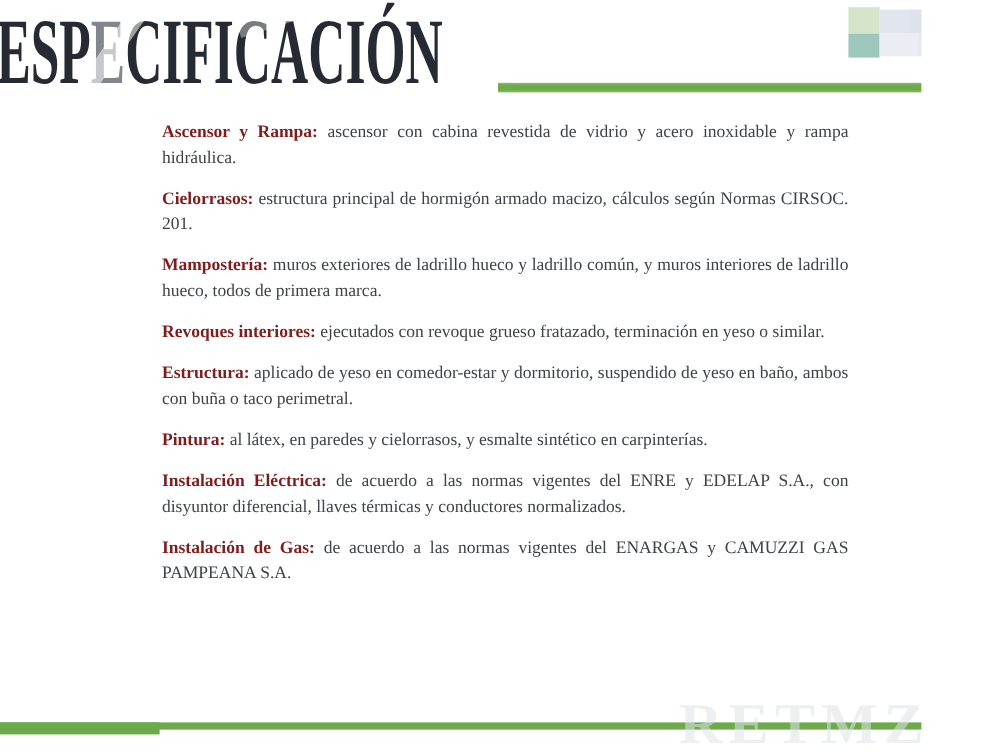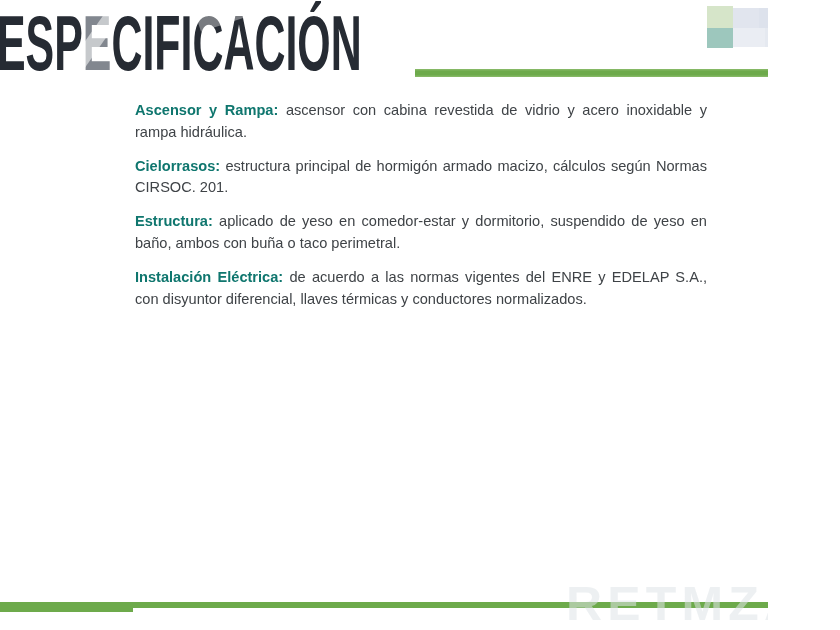--- a/index.html
+++ b/index.html
@@ -1,18 +1,18 @@
 <!DOCTYPE html>
 <html style="--accent: #6daa4b; --title-color: #262b33; --title-muted: #82878f; --logo-green: #d6e5c9; --logo-teal: #9dc7bd;"><head>
 <meta charset="utf-8">
 <style>
   html,body{margin:0;padding:0;background:#fff;}
   .page{
     position:relative;width:768px;height:630px;background:#fff;overflow:hidden;
-    font-family:Liberation Sans, sans-serif;
+    font-family:Liberation Serif, serif;
   }
   
   .title-wrap{position:absolute;left:0;top:0;width:480px;height:80px;}
   h1.title{
     position:absolute;left:-3px;top:4px;margin:0;
     font-size:78px;line-height:1.0;font-weight:bold;white-space:nowrap;
     color:var(--title-color,#262b33);
     transform:scaleX(0.55);transform-origin:left top;letter-spacing:0;
   }
   h1.title .muted{color:var(--title-muted,#82878f);}
@@ -32,21 +32,21 @@
     background:linear-gradient(180deg,#8cbc6c 0,var(--accent,#6daa4b) 28% 72%,#8cbc6c 100%);}
   .bottom-bar{position:absolute;left:0;right:0;top:602px;height:6px;background:var(--accent,#6daa4b);}
   .bottom-bar-left{position:absolute;left:0;top:602px;width:133px;height:10px;background:var(--accent,#6daa4b);}
   
   .content{
     position:absolute;left:135px;top:100px;width:572px;
     font-size:14.6px;line-height:21.6px;text-align:justify;
     color:#3f4347;
   }
   .content p{margin:0 0 12.5px 0;}
-  .content b{color:#0f766e;}
+  .content b{color:#7f1d1d;}
   
   .watermark{
     position:absolute;left:566px;top:580px;z-index:5;
     font-size:48px;font-weight:bold;letter-spacing:5px;line-height:1;
     color:rgba(223,228,231,0.55);
     transform:scaleX(1.04);transform-origin:left top;white-space:nowrap;
   }
 </style>
 </head>
 <body>
@@ -64,22 +64,26 @@
     <div class="sq-teal"></div>
     <div class="tiles-top"></div>
     <div class="tiles-bottom"></div>
   </div>
 
   <div class="top-bar"></div>
 
   <div class="content" id="spec-list">
       <p><b>Ascensor y Rampa:</b> <span>ascensor con cabina revestida de vidrio y acero inoxidable y rampa hidráulica.</span></p>
       <p><b>Cielorrasos:</b> <span>estructura principal de hormigón armado macizo, cálculos según Normas CIRSOC. 201.</span></p>
+      <p><b>Mampostería:</b> <span>muros exteriores de ladrillo hueco y ladrillo común, y muros interiores de ladrillo hueco, todos de primera marca.</span></p>
+      <p><b>Revoques interiores:</b> <span>ejecutados con revoque grueso fratazado, terminación en yeso o similar.</span></p>
       <p><b>Estructura:</b> <span>aplicado de yeso en comedor-estar y dormitorio, suspendido de yeso en baño, ambos con buña o taco perimetral.</span></p>
+      <p><b>Pintura:</b> <span>al látex, en paredes y cielorrasos, y esmalte sintético en carpinterías.</span></p>
       <p><b>Instalación Eléctrica:</b> <span>de acuerdo a las normas vigentes del ENRE y EDELAP S.A., con disyuntor diferencial, llaves térmicas y conductores normalizados.</span></p>
+      <p><b>Instalación de Gas:</b> <span>de acuerdo a las normas vigentes del ENARGAS y CAMUZZI GAS PAMPEANA S.A.</span></p>
     </div>
 
   <div class="bottom-bar"></div>
   <div class="bottom-bar-left"></div>
 
   <div class="watermark">RETMZA</div>
 
 </div>
 
 </body></html>

